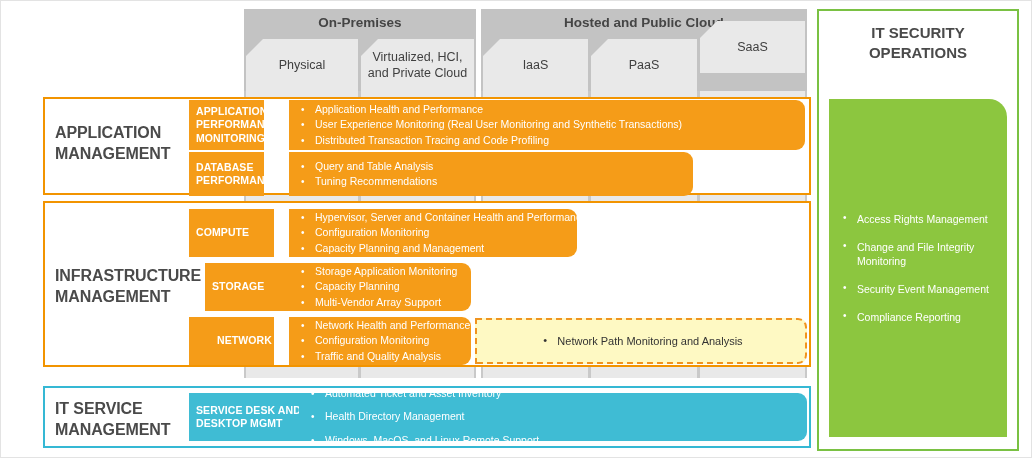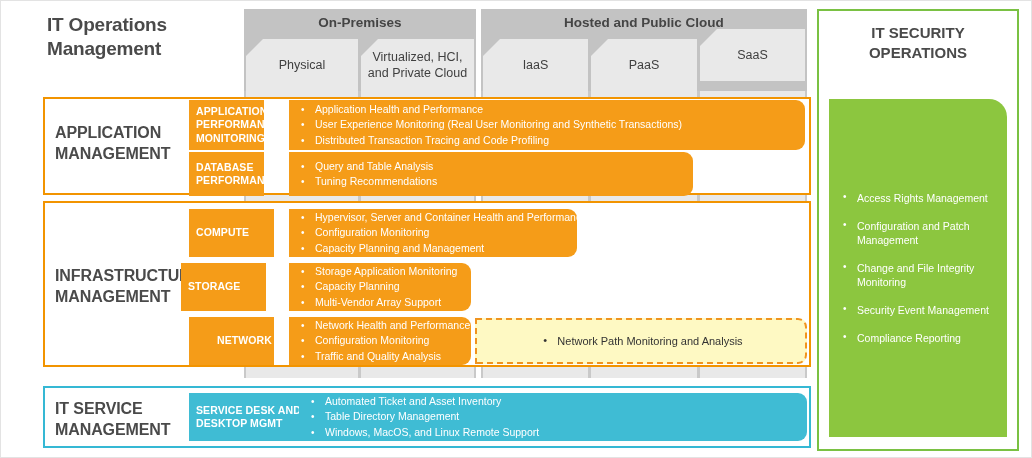--- a/index.html
+++ b/index.html
@@ -140,24 +140,20 @@
   }
   .sec-panel-body .li:before{
     content:"\2022";position:absolute;left:2px;top:-1px;color:#ffffff;font-size:10px;
   }
 </style>
 </head>
 <body>
 
 <div id="root">
 
-  <div class="title">
-    <div>IT Operations</div>
-    <div>Management</div>
-  </div>
 
   <div id="stripes">
       <div class="band-bg" style="left: 243px; width: 232px; top: 90px; height: 287px;"></div>
       <div class="band-bg" style="left: 480px; width: 326px; top: 90px; height: 287px;"></div>
       <div class="col-stripe" style="left: 245px; width: 112px; top: 90px; height: 287px;"></div>
       <div class="col-stripe" style="left: 360px; width: 113px; top: 90px; height: 287px;"></div>
       <div class="col-stripe" style="left: 482px; width: 105px; top: 90px; height: 287px;"></div>
       <div class="col-stripe" style="left: 590px; width: 106px; top: 90px; height: 287px;"></div>
       <div class="col-stripe" style="left: 699px; width: 105px; top: 90px; height: 287px;"></div>
     </div>
@@ -183,21 +179,21 @@
       <div class="col-head" style="left: 482px; width: 105px; top: 38px; height: 52px;">
         <div>
           <div>IaaS</div>
         </div>
       </div>
       <div class="col-head" style="left: 590px; width: 106px; top: 38px; height: 52px;">
         <div>
           <div>PaaS</div>
         </div>
       </div>
-      <div class="col-head" style="left: 699px; width: 105px; top: 28px; height: 52px;">
+      <div class="col-head" style="left: 699px; width: 105px; top: 20px; height: 52px;">
         <div>
           <div>SaaS</div>
         </div>
       </div>
     </div>
 
   <div id="sections">
       <div class="section sec-orange" style="left: 42px; top: 96px; width: 768px; height: 98px; background: rgb(255, 255, 255);"></div>
       <div class="sec-label" style="left: 54px; top: 122px;">
         <div>APPLICATION</div>
@@ -233,21 +229,21 @@
       <div class="cap-key orange-fill" style="left: 188px; top: 208px; width: 85px; height: 48px;">
         <div>
           <div>COMPUTE</div>
         </div>
       </div>
       <div class="cap-bar orange-fill" style="left: 288px; top: 208px; height: 48px; width: 288px;">
         <div class="li">Hypervisor, Server and Container Health and Performance</div>
         <div class="li">Configuration Monitoring</div>
         <div class="li">Capacity Planning and Management</div>
       </div>
-      <div class="cap-key orange-fill" style="left: 180px; top: 262px; width: 85px; height: 48px;">
+      <div class="cap-key orange-fill" style="left: 204px; top: 262px; width: 85px; height: 48px;">
         <div>
           <div>STORAGE</div>
         </div>
       </div>
       <div class="cap-bar orange-fill" style="left: 288px; top: 262px; height: 48px; width: 182px;">
         <div class="li">Storage Application Monitoring</div>
         <div class="li">Capacity Planning</div>
         <div class="li">Multi-Vendor Array Support</div>
       </div>
       <div class="cap-key orange-fill" style="left: 188px; top: 316px; width: 85px; height: 48px; padding-left: 28px;">
@@ -267,34 +263,33 @@
       <div class="sec-label" style="left: 54px; top: 398px;">
         <div>IT SERVICE</div>
         <div>MANAGEMENT</div>
       </div>
       <div class="cap-key cyan-fill" style="left: 188px; top: 392px; width: 116px; height: 48px;">
         <div>
           <div>SERVICE DESK AND</div>
           <div>DESKTOP MGMT</div>
         </div>
       </div>
-      <div class="cap-bar cyan-fill" style="left: 298px; top: 392px; height: 48px; width: 508px;">
+      <div class="cap-bar cyan-fill" style="left: 298px; top: 392px; height: 48px; width: 508px; gap: 8px;">
         <div class="li">Automated Ticket and Asset Inventory</div>
-        <div class="li">Table Directory Management</div>
+        <div class="li">Health Directory Management</div>
         <div class="li">Windows, MacOS, and Linux Remote Support</div>
       </div>
     </div>
 
   <div class="sec-panel" style="left:816px;top:8px;width:202px;height:442px;">
     <div class="sec-panel-title" id="secTitle">
         <div>IT SECURITY</div>
         <div>OPERATIONS</div>
       </div>
     <div class="sec-panel-body" style="left:10px;right:10px;top:88px;bottom:12px;" id="secBody">
         <div class="li">Access Rights Management</div>
-        <div class="li">Configuration and Patch Management</div>
         <div class="li">Change and File Integrity Monitoring</div>
         <div class="li">Security Event Management</div>
         <div class="li">Compliance Reporting</div>
       </div>
   </div>
 
 </div>
 
 </body></html>

